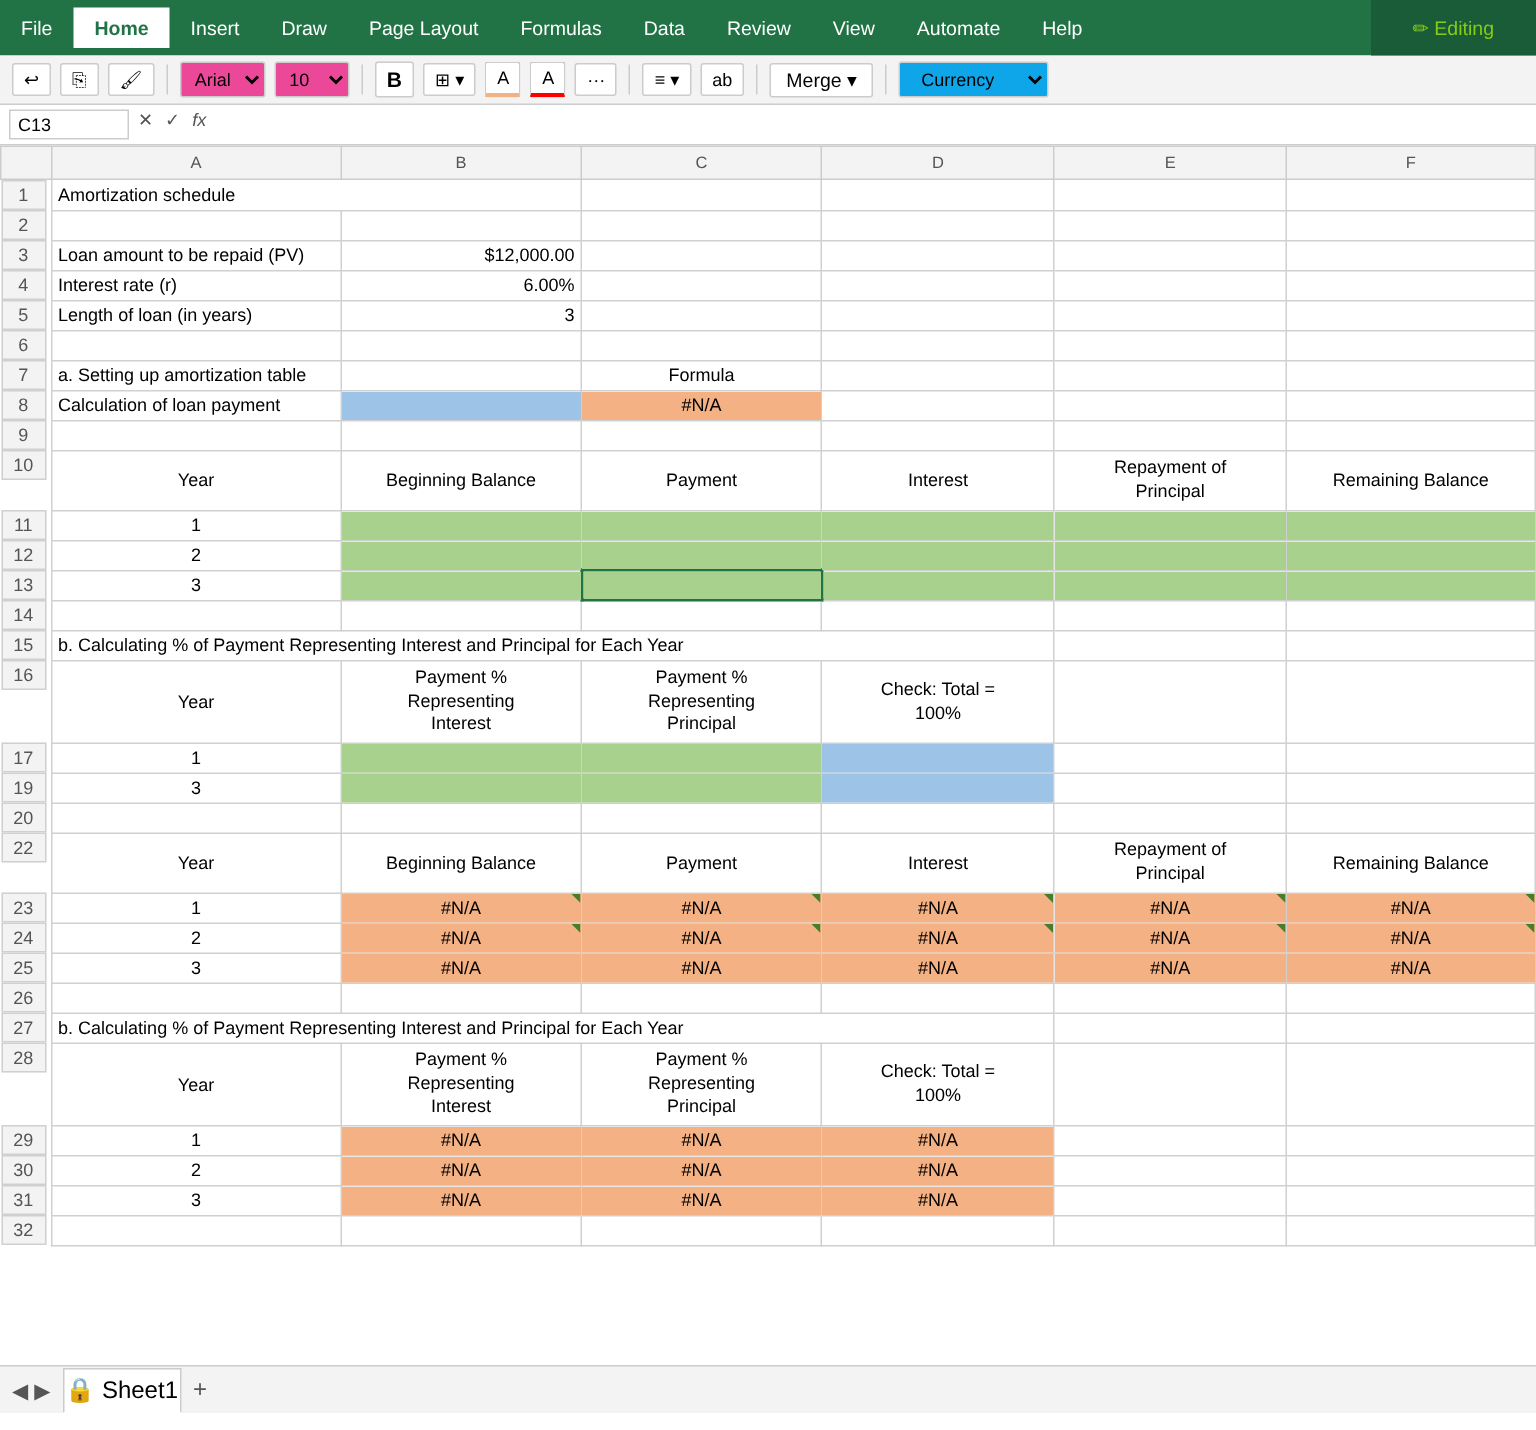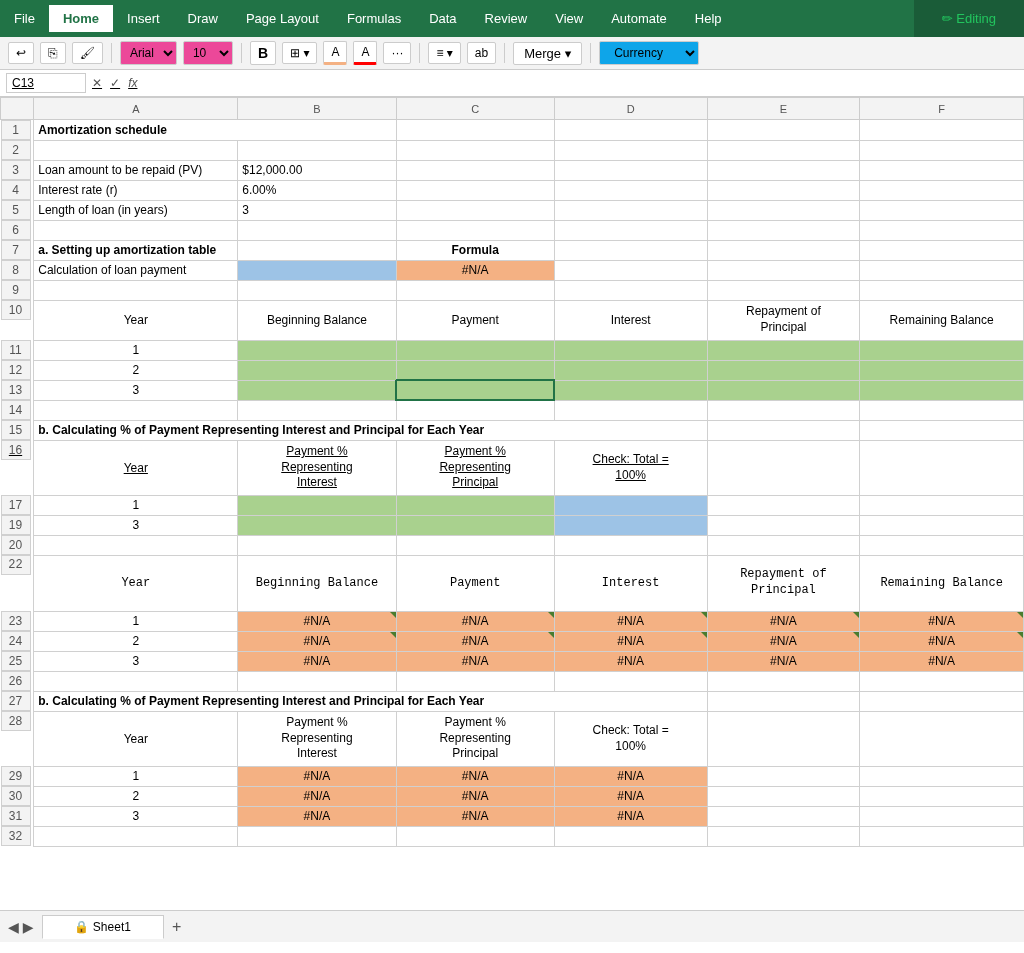--- a/index.html
+++ b/index.html
@@ -1,30 +1,30 @@
 <!DOCTYPE html>
 <html><head>
   <meta charset="utf-8">
   <style>
     * { box-sizing: border-box; margin: 0; padding: 0; }
     body { font-family: Arial, sans-serif; font-size: 12px; background: #fff; overflow: hidden; }
     .menu-bar { display: flex; align-items: center; background: #217346; color: white; font-size: 13px; }
     .menu-bar span { padding: 6px 14px; cursor: pointer; }
     .menu-bar span.active { background: white; color: #217346; font-weight: bold; }
-    .editing-btn { margin-left: auto; background: #1a5c38; padding: 5px 14px; display: flex; align-items: center; gap: 6px; font-size: 13px; color: #22c55e; }
+    .editing-btn { margin-left: auto; background: #1a5c38; padding: 5px 14px; display: flex; align-items: center; gap: 6px; font-size: 13px; color: #84cc16; }
 
     .toolbar { display: flex; align-items: center; padding: 4px 8px; gap: 6px; background: #f3f3f3; border-bottom: 1px solid #ccc; flex-wrap: wrap; }
     .toolbar-btn { padding: 3px 7px; border: 1px solid #ccc; background: white; cursor: pointer; font-size: 12px; border-radius: 2px; }
     .toolbar-select { padding: 3px 5px; border: 1px solid #ccc; background: #ec4899; cursor: pointer; font-size: 12px; border-radius: 2px; }
     .toolbar-bold { font-weight: bold; font-size: 14px; }
     .toolbar-sep { width: 1px; height: 20px; background: #ccc; margin: 0 2px; }
     .merge-btn { padding: 3px 10px; border: 1px solid #ccc; background: white; font-size: 13px; border-radius: 2px; }
     .currency-select { padding: 3px 10px; border: 1px solid #ccc; background: #0ea5e9; font-size: 12px; border-radius: 2px; min-width: 100px; }
 
-    .formula-bar { display: flex; align-items: center; padding: 3px 6px; border-bottom: 1px solid #ccc; background: white; gap: 6px; font-size: 12px; text-decoration: underline; }
+    .formula-bar { display: flex; padding: 3px 6px; border-bottom: 1px solid #ccc; background: white; gap: 6px; font-size: 12px; }
     .cell-ref { width: 80px; border: 1px solid #ccc; padding: 2px 5px; font-size: 12px; }
     .formula-icons { display: flex; gap: 8px; color: #555; }
     .formula-input { flex: 1; border: none; outline: none; font-size: 13px; padding: 1px 4px; }
 
     
     .spreadsheet { display: flex; flex-direction: column; overflow: auto; height: calc(100vh - 140px); }
     .row-header { width: 30px; min-height: 20px; background: #f3f3f3; border-right: 1px solid #ccc; border-bottom: 1px solid #ccc; text-align: center; font-size: 11px; color: #555; display: flex; align-items: center; justify-content: center; }
     
     table.spreadsheet-table { border-collapse: collapse; table-layout: fixed; }
     table.spreadsheet-table th { background: #f3f3f3; border: 1px solid #ccc; text-align: center; font-weight: normal; font-size: 11px; color: #555; padding: 2px; height: 22px; }
@@ -32,33 +32,33 @@
     
     
     .col-rh { width: 30px; }
     .col-a { width: 160px; }
     .col-b { width: 145px; }
     .col-c { width: 145px; }
     .col-d { width: 140px; }
     .col-e { width: 140px; }
     .col-f { width: 150px; }
     .cell-selected { background: white; border: 2px solid #217346 !important; }
-    .bold { font-weight: bold; }
+    .bold { font-weight: normal; }
     .center { text-align: center; }
-    .right { }
+    .right { text-align: right; }
     
     
     .bg-green { background: #a9d18e; }
     .bg-orange { background: #f4b183; }
     .bg-blue { background: #9dc3e6; }
     .bg-selected-header { background: #c8dff5; }
 
     
     .tab-bar { display: flex; align-items: center; background: #f3f3f3; border-top: 1px solid #ccc; padding: 2px 8px; gap: 8px; height: 32px; }
-    .tab { padding: 4px 32px; background: white; border: 1px solid #ccc; border-bottom: none; font-size: 12px; cursor: pointer; }
+    .tab { padding: 4px 1px; background: white; border: 1px solid #ccc; border-bottom: none; font-size: 16px; cursor: pointer; }
     .tab.active { background: white; border-bottom: 1px solid white; }
     .tab-nav { display: flex; gap: 4px; font-size: 14px; color: #555; cursor: pointer; }
     .add-tab { font-size: 16px; cursor: pointer; color: #555; }
     .cell-multiline { white-space: normal; line-height: 1.3; text-align: center; vertical-align: middle; padding: 2px; }
     td { position: relative; }
     .tri { position: absolute; top: 0; right: 0; width: 0; height: 0; border-left: 6px solid transparent; border-top: 6px solid #4a7c2f; }
   </style>
 </head>
 <body>
 
@@ -280,21 +280,21 @@
         <td></td>
       </tr>
 
       <tr>
         <td class="row-header center">15</td>
         <td class="bold" colspan="4">b.  Calculating % of Payment Representing Interest and Principal for Each Year</td>
         <td></td>
         <td></td>
       </tr>
 
-      <tr style="height: 55px; text-decoration: underline;">
+      <tr style="height: 55px;">
         <td class="row-header center">16</td>
         <td class="center">Year</td>
         <td class="center cell-multiline">Payment %<br>Representing<br>Interest</td>
         <td class="center cell-multiline">Payment %<br>Representing<br>Principal</td>
         <td class="center cell-multiline">Check:  Total =<br>100%</td>
         <td></td>
         <td></td>
       </tr>
 
       <tr>
@@ -322,21 +322,21 @@
         <td class="row-header center">20</td>
         <td></td>
         <td></td>
         <td></td>
         <td></td>
         <td></td>
         <td></td>
       </tr>
 
 
-      <tr style="height: 56px; font-family: Liberation Mono, monospace;">
+      <tr style="height: 40px;">
         <td class="row-header center">22</td>
         <td class="center">Year</td>
         <td class="center">Beginning Balance</td>
         <td class="center">Payment</td>
         <td class="center">Interest</td>
         <td class="center" style="white-space: normal; line-height: 1.3;">Repayment of<br>Principal</td>
         <td class="center">Remaining Balance</td>
       </tr>
 
       <tr>

